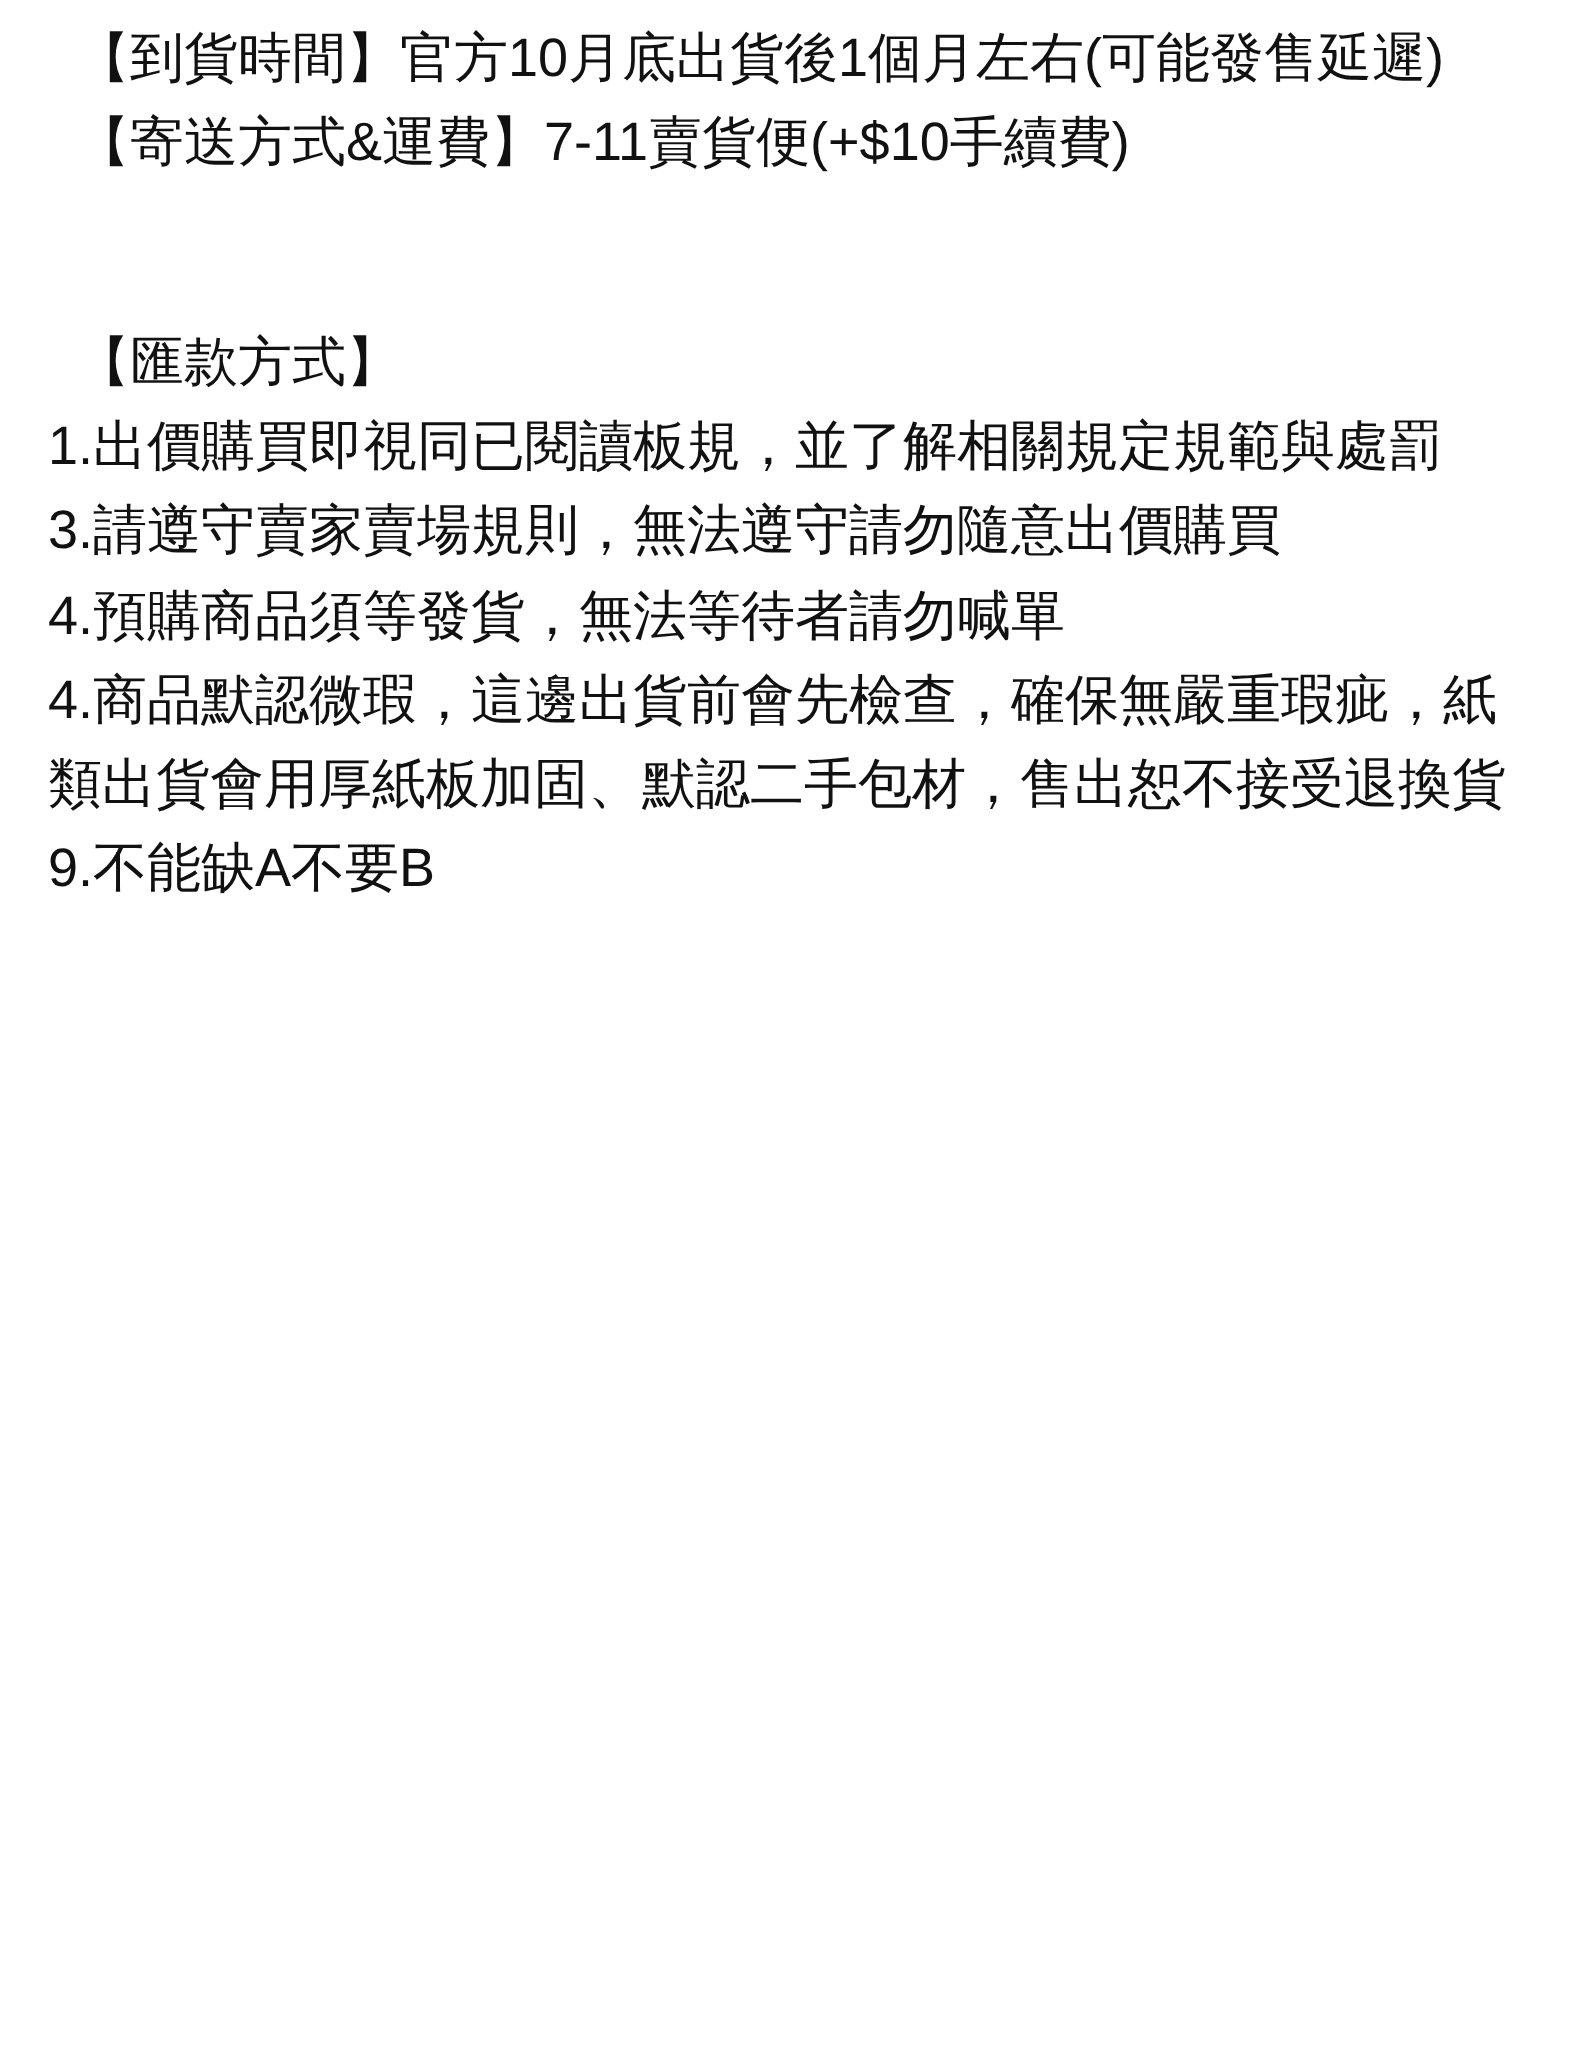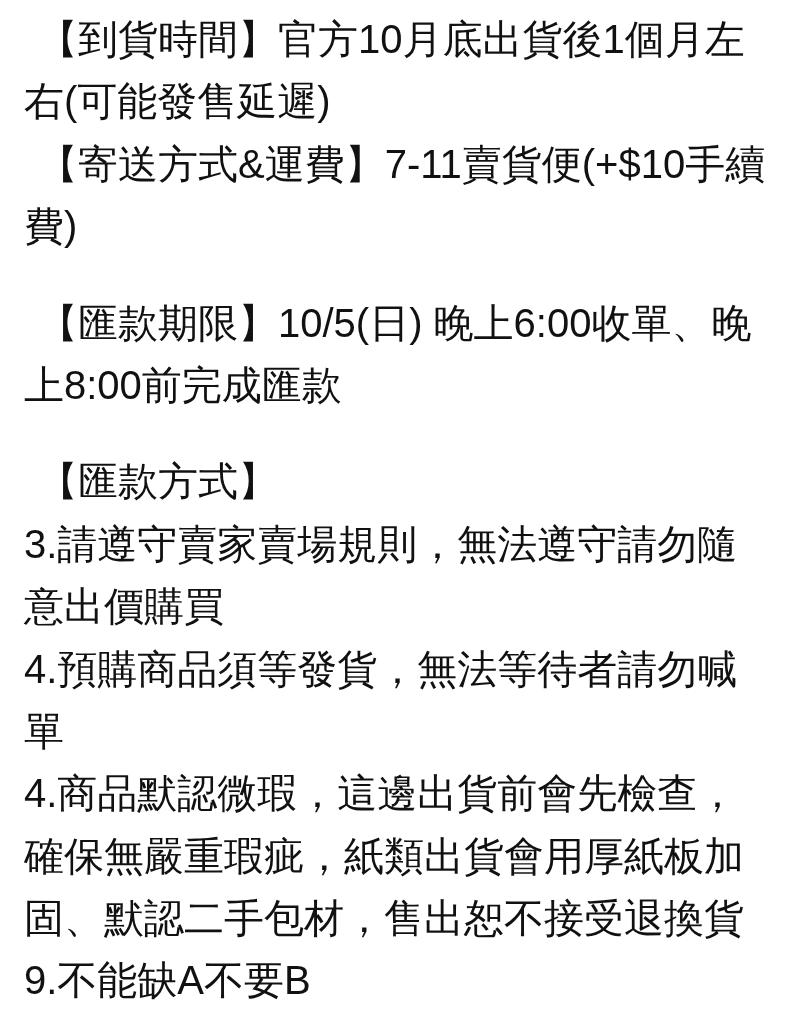--- a/index.html
+++ b/index.html
@@ -15,21 +15,21 @@
     color: #111111;
   }
   .page {
     width: 791px;
     height: 1024px;
     box-sizing: border-box;
     padding: 8px 18px 0 24px;
     background: #ffffff;
   }
   .block {
-    font-size: 40px;
+    font-size: 27px;
     line-height: 1.56;
     letter-spacing: 0px;
     word-break: break-all;
     white-space: pre-wrap;
   }
   .spacer {
     height: 34px;
   }
   .indent {
     text-indent: 14px;
@@ -38,23 +38,23 @@
 </head>
 <body>
 
 <div class="page">
 
   <div class="block indent">【到貨時間】官方10月底出貨後1個月左右(可能發售延遲)</div>
   <div class="block indent">【寄送方式&amp;運費】7-11賣貨便(+$10手續費)</div>
 
   <div class="spacer"></div>
 
-  <div class="block indent">【匯款期限】10/5(日) 晚上6:00收單、晚上8:00前完成匯款</div>
 
   <div class="spacer"></div>
 
   <div class="block indent">【匯款方式】</div>
+  <div class="block">1.出價購買即視同已閱讀板規，並了解相關規定規範與處罰</div>
   <div class="block">3.請遵守賣家賣場規則，無法遵守請勿隨意出價購買</div>
   <div class="block">4.預購商品須等發貨，無法等待者請勿喊單</div>
   <div class="block">4.商品默認微瑕，這邊出貨前會先檢查，確保無嚴重瑕疵，紙類出貨會用厚紙板加固、默認二手包材，售出恕不接受退換貨</div>
   <div class="block">9.不能缺A不要B</div>
 
 </div>
 
 </body></html>

